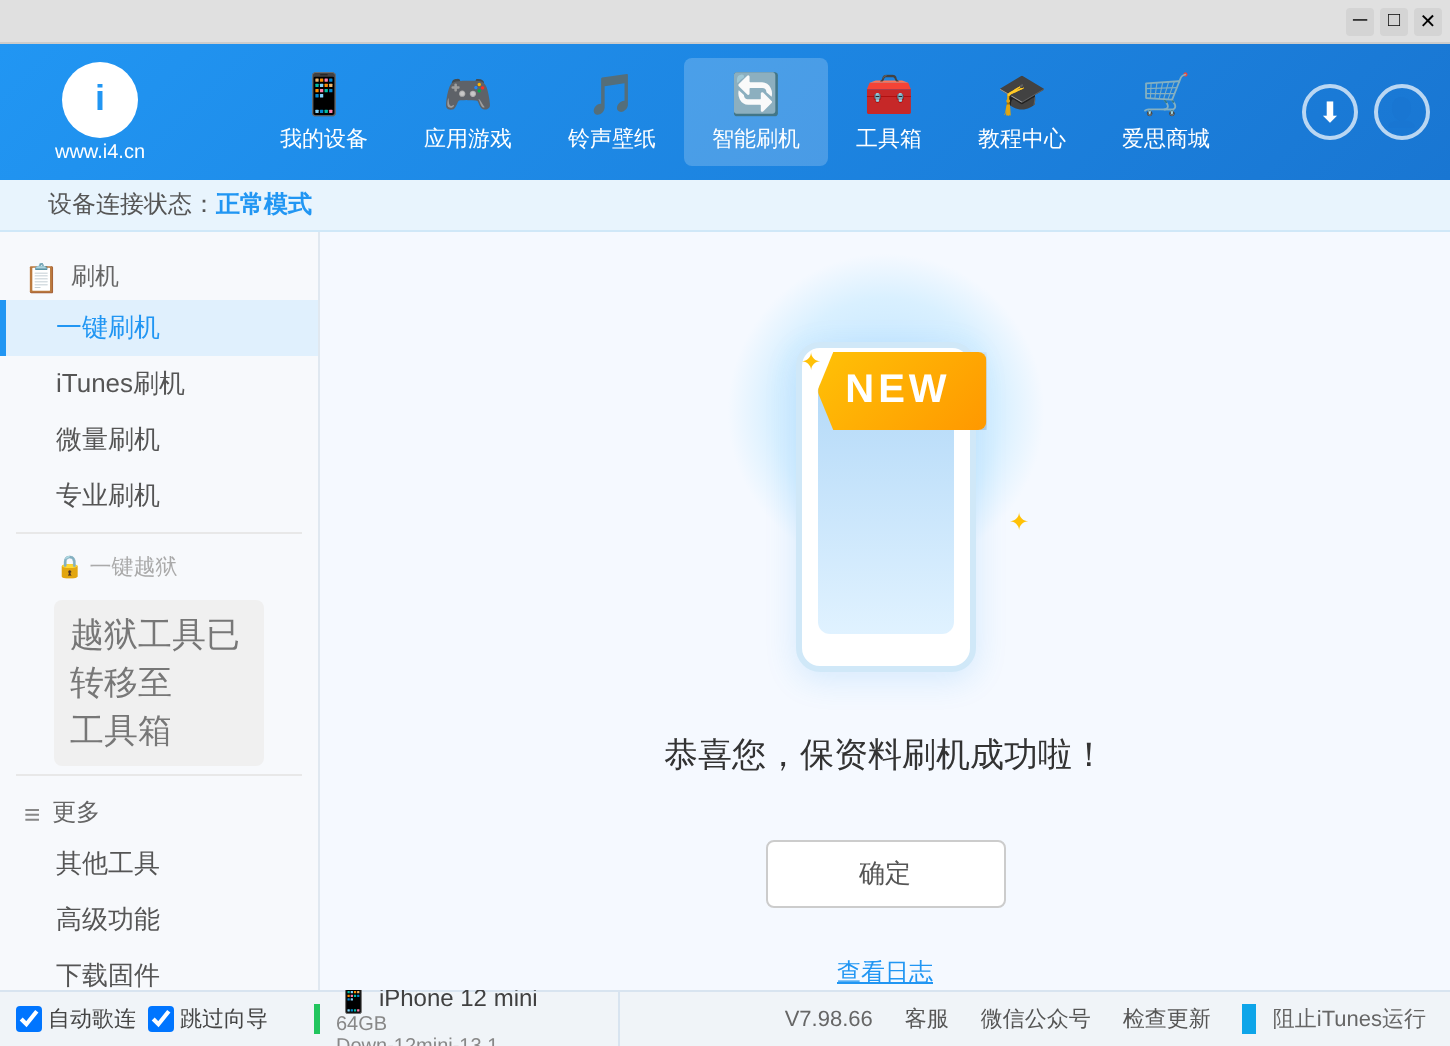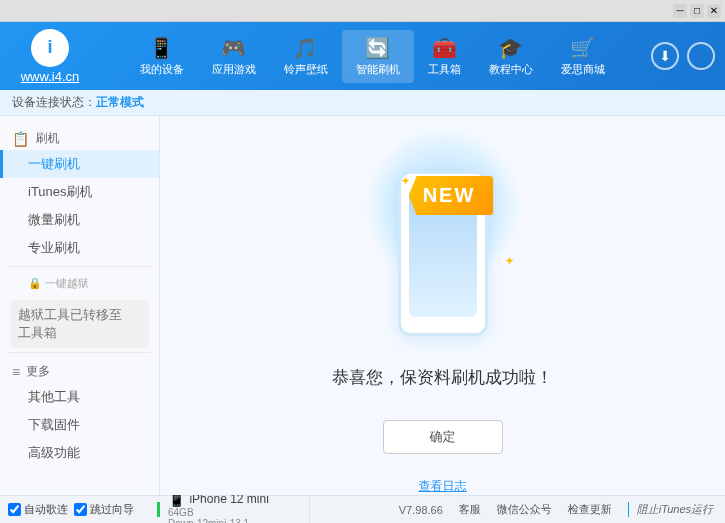--- a/index.html
+++ b/index.html
@@ -38,21 +38,21 @@
       display: flex; flex-direction: column; align-items: center; justify-content: center;
       padding: 8px;
     }
     .logo-circle {
       width: 38px; height: 38px;
       background: white;
       border-radius: 50%;
       display: flex; align-items: center; justify-content: center;
       font-size: 18px; font-weight: bold; color: #2196F3;
     }
-    .logo-text { color: white; font-size: 13px; margin-top: 2px; text-decoration: underline; }
+    .logo-text { color: white; font-size: 10px; margin-top: 2px; }
     .nav-items {
       flex: 1;
       display: flex;
       align-items: center;
       justify-content: center;
     }
     .nav-item {
       display: flex; flex-direction: column; align-items: center;
       padding: 6px 14px; cursor: pointer; color: white; font-size: 11px;
       border-radius: 4px; transition: background 0.2s;
@@ -70,21 +70,21 @@
       display: flex; align-items: center; justify-content: center;
       color: white; font-size: 14px; cursor: pointer;
     }
 
     
     .status-bar {
       height: 26px;
       background: #e8f4fd;
       border-bottom: 1px solid #d0e8f8;
       display: flex; align-items: center;
-      padding: 0 12px;
+      padding: 0 24px;
       font-size: 12px; color: #555; text-align: right;
     }
     .status-normal { color: #2196F3; font-weight: bold; }
 
     
     .main-layout {
       display: flex;
       height: calc(523px - 22px - 68px - 26px - 28px);
     }
 
@@ -114,25 +114,25 @@
     }
     .sidebar-divider {
       height: 1px; background: #e8e8e8; margin: 4px 8px;
     }
     .sidebar-section-more {
       display: flex; align-items: center; padding: 6px 12px 3px;
       font-size: 12px; color: #666;
     }
     .sidebar-grayed { color: #aaa; padding: 5px 12px 5px 28px; font-size: 11px; cursor: default; }
     .sidebar-notice {
-      margin: 4px 10px;
+      margin: 4px 27px;
       background: #f0f0f0;
       border-radius: 4px;
       padding: 6px 8px;
-      font-size: 13px; color: #777; line-height: 1.4;
+      font-size: 17px; color: #777; line-height: 1.4;
     }
 
     
     .content {
       flex: 1;
       background: #f5f9ff;
       display: flex;
       align-items: center;
       justify-content: space-between;
       flex-direction: column;
@@ -231,21 +231,21 @@
     .checkbox-item input { cursor: pointer; }
     .device-name { font-size: 12px; color: #404040; font-weight: normal; }
     .device-detail { font-size: 10px; color: #888; }
     .bottom-right {
       flex: 1;
       display: flex; align-items: center; justify-content: flex-end;
       padding: 0 12px; gap: 16px;
       font-size: 11px; color: #666;
     }
     .bottom-link { color: #555; cursor: pointer; }
-    .itunes-status { font-size: 11px; color: #666; border-left: 1px solid #0ea5e9; padding-left: 8px; font-style: italic; }
+    .itunes-status { font-size: 11px; color: #666; border-left: 7px solid #0ea5e9; padding-left: 8px; }
     .bottom-device-section {
       display: flex; flex-direction: column; justify-content: center;
       border-right: 1px solid #d8e4f0; padding: 2px 8px; min-width: 150px;
     }
     .phone-icon-small { font-size: 14px; color: #2196F3; margin-right: 4px; }
   </style>
 </head>
 <body>
 
 <div class="title-bar">
@@ -329,24 +329,24 @@
     </div>
     <div class="sidebar-divider"></div>
     <div class="sidebar-section-more">
       <span class="sidebar-section-icon">≡</span>
       <span>更多</span>
     </div>
     <div class="sidebar-item">
       <span>其他工具</span>
     </div>
     <div class="sidebar-item">
+      <span>高级功能</span>
+    </div>
+    <div class="sidebar-item">
       <span>下载固件</span>
-    </div>
-    <div class="sidebar-item">
-      <span>高级功能</span>
     </div>
   </div>
 
   <div class="content">
     <div class="success-illustration">
       <div class="circle-glow"></div>
       <div class="phone-shape">
         <div class="phone-notch"></div>
         <div class="phone-screen"></div>
       </div>

